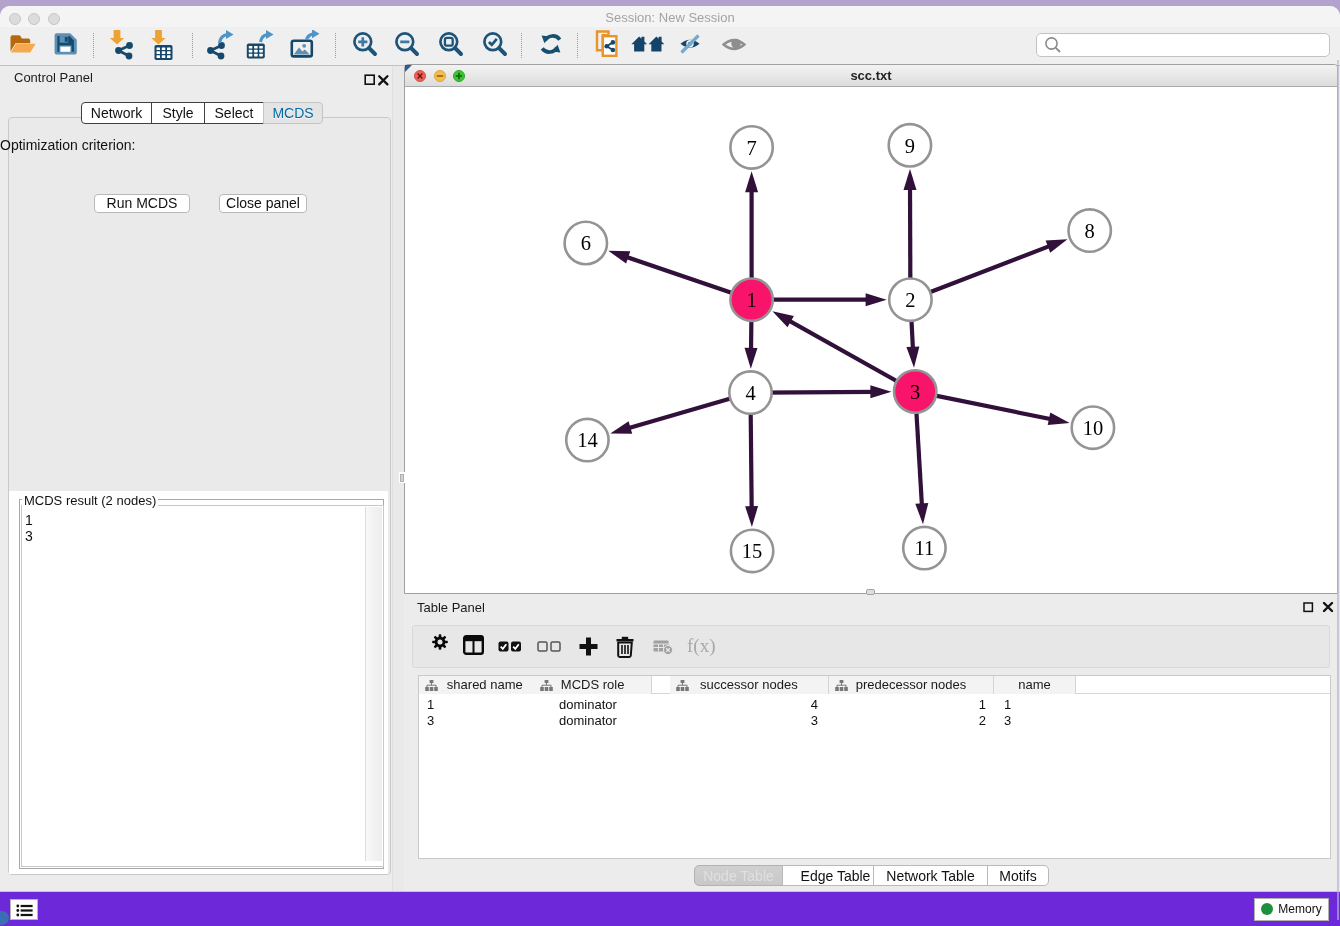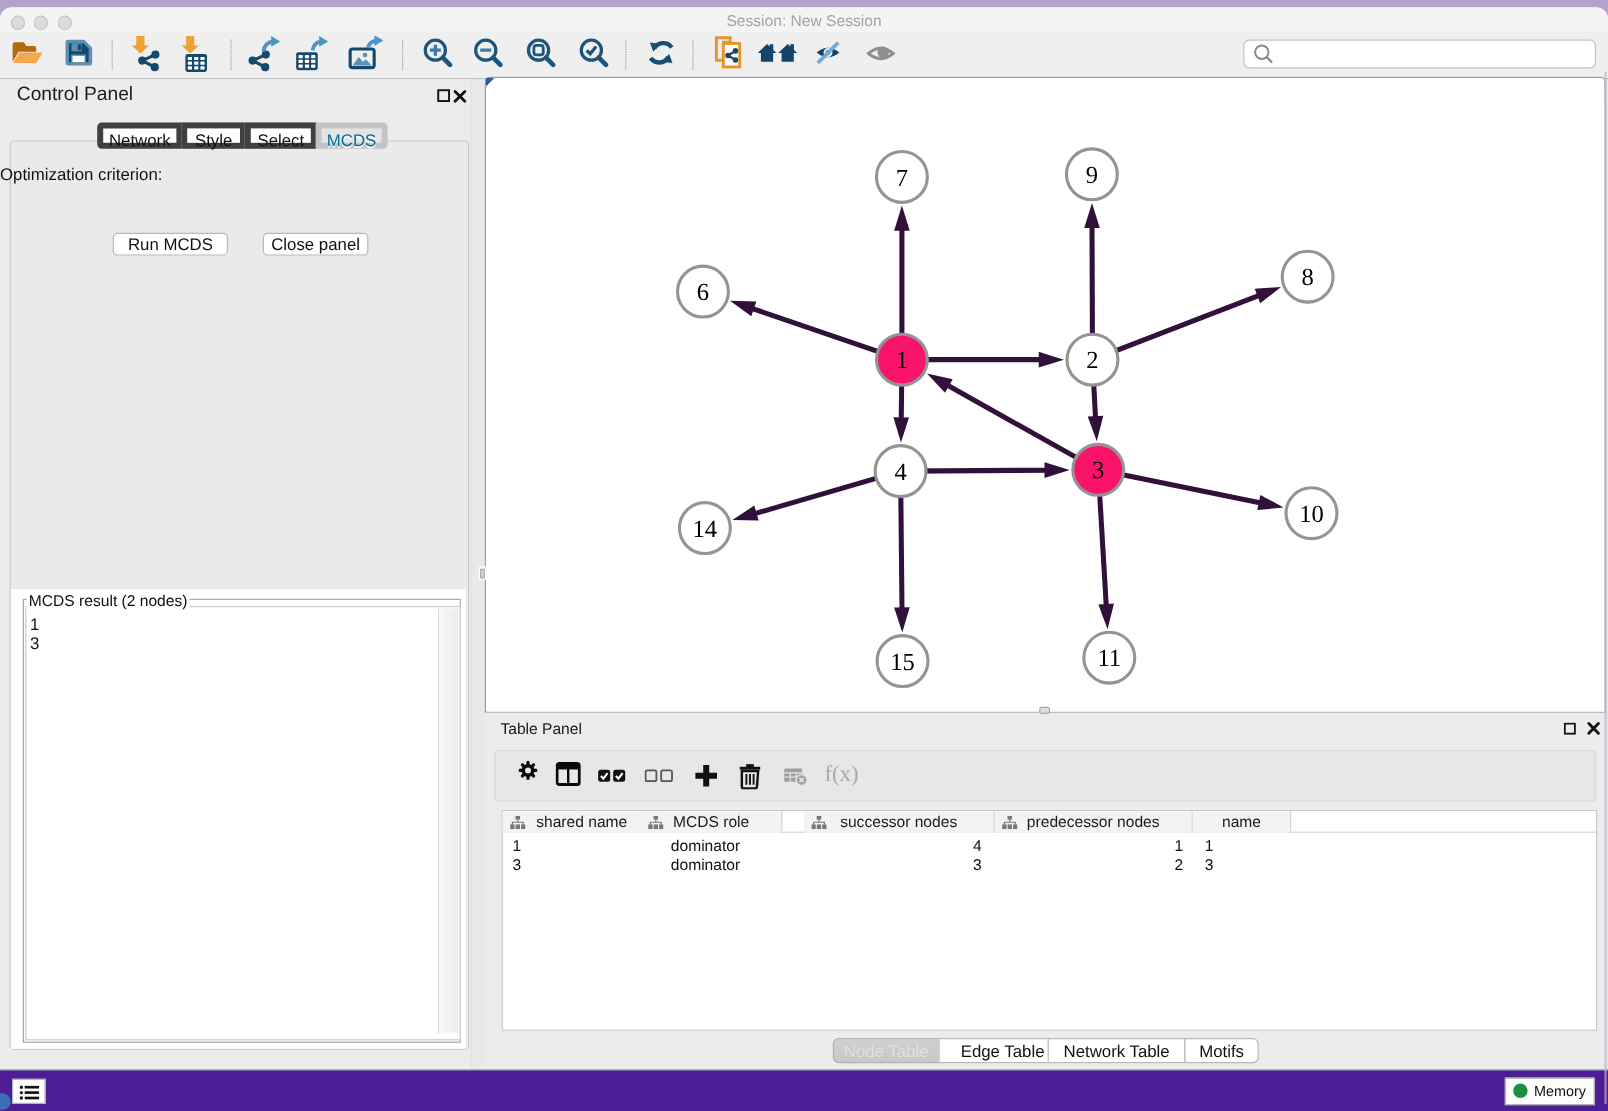--- a/index.html
+++ b/index.html
@@ -9,24 +9,24 @@
   #titlebar{position:absolute;left:0;top:0;width:100%;height:21px;background:#f4f4f4;}
   .tl{position:absolute;top:7px;width:12px;height:12px;border-radius:50%;background:#dcdcdc;border:1px solid #c6c6c6;box-sizing:border-box;}
   #ttext{position:absolute;top:0;left:0;width:100%;height:21px;line-height:23px;text-align:center;color:#a3a3a3;font-size:13px;}
   
   #toolbar{position:absolute;left:0;top:21px;width:100%;height:39px;background:#efefef;border-bottom:1px solid #c2c2c2;box-sizing:border-box;}
   .ticon{position:absolute;top:0;}
   .tsep{position:absolute;top:6px;height:25px;border-left:1px dotted #9a9a9a;}
   #searchbox{position:absolute;left:1036px;top:6px;width:294px;height:24px;background:#fff;border:1px solid #c3c3c3;border-radius:5px;box-sizing:border-box;}
   
   #cpanel{position:absolute;left:0;top:60px;width:393px;height:825px;background:#ececec;border-right:1px solid #e0e0e0;box-sizing:border-box;}
-  #cptitle{position:absolute;left:14px;top:4px;font-size:16px;color:#1a1a1a;}
+  #cptitle{position:absolute;left:14px;top:4px;font-size:13px;color:#1a1a1a;}
   #cpinner{position:absolute;left:8px;top:51px;width:383px;height:758px;background:#eaeaea;border:1px solid #c9c9c9;border-radius:4px;box-sizing:border-box;}
   #tabs{position:absolute;left:81px;top:36px;height:22px;z-index:3;}
-  .tab{position:absolute;top:0;height:22px;background:#fff;border:5px solid #404040;box-sizing:border-box;text-align:center;font-size:14px;color:#111;line-height:21px;}
+  .tab{position:absolute;top:0;height:22px;background:#fff;border:1px solid #404040;box-sizing:border-box;text-align:center;font-size:14px;color:#111;line-height:21px;}
   #tabN{left:0;width:71px;border-radius:4px 0 0 4px;}
   #tabS{left:70px;width:54px;}
   #tabSel{left:123px;width:60px;}
   #tabM{left:182px;width:60px;border-radius:0 4px 4px 0;background:#e4e4e4;border-color:#c4c4c4;color:#0369a1;text-shadow:0 1px 0 #fafafa;}
   #optlabel{position:absolute;left:0;top:71px;width:393px;font-size:14px;color:#111;}
   #dropdown{position:absolute;left:44px;top:95px;width:310px;height:19px;background:#fff;border:1px solid #b6b6b6;border-radius:4px;box-sizing:border-box;font-size:14px;line-height:17px;padding-left:13px;color:#111;}
   .btn{position:absolute;top:128px;height:19px;background:#fff;border:1px solid #b9b9b9;border-radius:4px;box-sizing:border-box;text-align:center;font-size:14px;line-height:17px;color:#111;}
   #btnrun{left:94px;width:96px;}
   #btnclose{left:203px;width:88px;margin-left:16px;}
   #resultwrap{position:absolute;left:9px;top:425px;width:379px;height:383px;background:#fff;}
@@ -46,21 +46,21 @@
   #tptitle{position:absolute;left:13px;top:6px;font-size:13px;color:#1a1a1a;}
   #ttoolbar{position:absolute;left:8px;top:31px;width:918px;height:43px;background:#e7e7e7;border:1px solid #d8d8d8;border-radius:3px;box-sizing:border-box;}
   #tblwrap{position:absolute;left:14px;top:81px;width:913px;height:184px;background:#fff;border:1px solid #c9c9c9;box-sizing:border-box;}
   .hcell{position:absolute;top:0;height:18px;border-right:1px solid #d4d4d4;box-sizing:border-box;background:#f3f3f3;text-align:center;font-size:13px;color:#1a1a1a;line-height:18px;}
   #thead{position:absolute;left:0;top:0;width:100%;height:18px;border-bottom:1px solid #d6d6d6;background:#fff;box-sizing:border-box;}
   .trow{position:absolute;left:0;width:100%;height:16px;font-size:13px;color:#111;}
   .cell{position:absolute;top:0;height:16px;line-height:16px;}
   
   .btab{position:absolute;top:271px;height:21px;background:#fff;border:1px solid #b9b9b9;box-sizing:border-box;text-align:center;font-size:14px;font-weight:500;color:#111;line-height:20px;}
   
-  #statusbar{position:absolute;left:0;top:885px;width:100%;height:35px;background:#4c1d95;border-top:1px solid #c6c6c6;box-sizing:border-box;}
+  #statusbar{position:absolute;left:0;top:885px;width:100%;height:35px;background:#6d28d9;border-top:1px solid #c6c6c6;box-sizing:border-box;}
   #listbtn{position:absolute;left:10px;top:7px;width:28px;height:21px;background:#fdfdfd;border:1px solid #b5b5b5;box-sizing:border-box;}
   #membtn{position:absolute;right:11px;top:6px;width:75px;height:23px;background:#fdfdfd;border:1px solid #b0b0b0;box-sizing:border-box;font-size:12px;color:#111;text-align:center;line-height:21px;}
 </style>
 </head>
 <body>
 <div id="win">
   <div id="titlebar">
     <div class="tl" style="left:9px;"></div>
     <div class="tl" style="left:28px;"></div>
     <div class="tl" style="left:48px;"></div>
@@ -229,20 +229,38 @@
     <div id="optlabel">Optimization criterion:</div>
     <div class="btn" id="btnrun">Run MCDS</div>
     <div class="btn" id="btnclose">Close panel</div>
     <div id="resultwrap">
       <div id="fieldset"></div>
       <div id="legend">MCDS result (2 nodes)</div>
       <div id="rtext">1<br>3<div id="rscroll"></div></div>
     </div>
   </div>
   <div id="netwin">
+    <div id="nettitle">
+      <div id="nettext">scc.txt</div>
+      <div class="light" style="left:9px;background:#ee6156;border:1px solid #ce5146;">
+          <svg width="10" height="10" viewBox="0 0 10 10" style="position:absolute;left:0;top:0">
+            <path d="M2.6,2.6 L7.4,7.4 M7.4,2.6 L2.6,7.4" stroke="#71120b" stroke-width="1.4"></path>
+          </svg>
+        </div>
+      <div class="light" style="left:29px;background:#f5bd4f;border:1px solid #dca63b;">
+          <svg width="10" height="10" viewBox="0 0 10 10" style="position:absolute;left:0;top:0">
+            <path d="M1.8,5 H8.2" stroke="#8e5c02" stroke-width="1.6"></path>
+          </svg>
+        </div>
+      <div class="light" style="left:48px;background:#3ec435;border:1px solid #2aa825;">
+          <svg width="10" height="10" viewBox="0 0 10 10" style="position:absolute;left:0;top:0">
+            <path d="M1.8,5 H8.2 M5,1.8 V8.2" stroke="#0d5e0d" stroke-width="1.6"></path>
+          </svg>
+        </div>
+    </div>
     <div id="bluecorner"></div>
     <div id="canvas"><svg width="931" height="502" viewBox="0 0 931 502">
           <line x1="345.6" y1="210.7" x2="345.6" y2="100.2" stroke="#31103a" stroke-width="4.2"></line>
           <polygon points="345.6,84.2 352.1,105.2 339.1,105.2" fill="#31103a"></polygon>
           <line x1="343.7" y1="212.1" x2="217.5" y2="168.9" stroke="#31103a" stroke-width="4.2"></line>
           <polygon points="202.3,163.7 224.3,164.3 220.1,176.6" fill="#31103a"></polygon>
           <line x1="347.6" y1="212.7" x2="464.6" y2="212.7" stroke="#31103a" stroke-width="4.2"></line>
           <polygon points="480.6,212.7 459.6,219.2 459.6,206.2" fill="#31103a"></polygon>
           <line x1="345.6" y1="214.7" x2="345.0" y2="265.8" stroke="#31103a" stroke-width="4.2"></line>
           <polygon points="344.8,281.8 338.5,260.7 351.5,260.9" fill="#31103a"></polygon>

